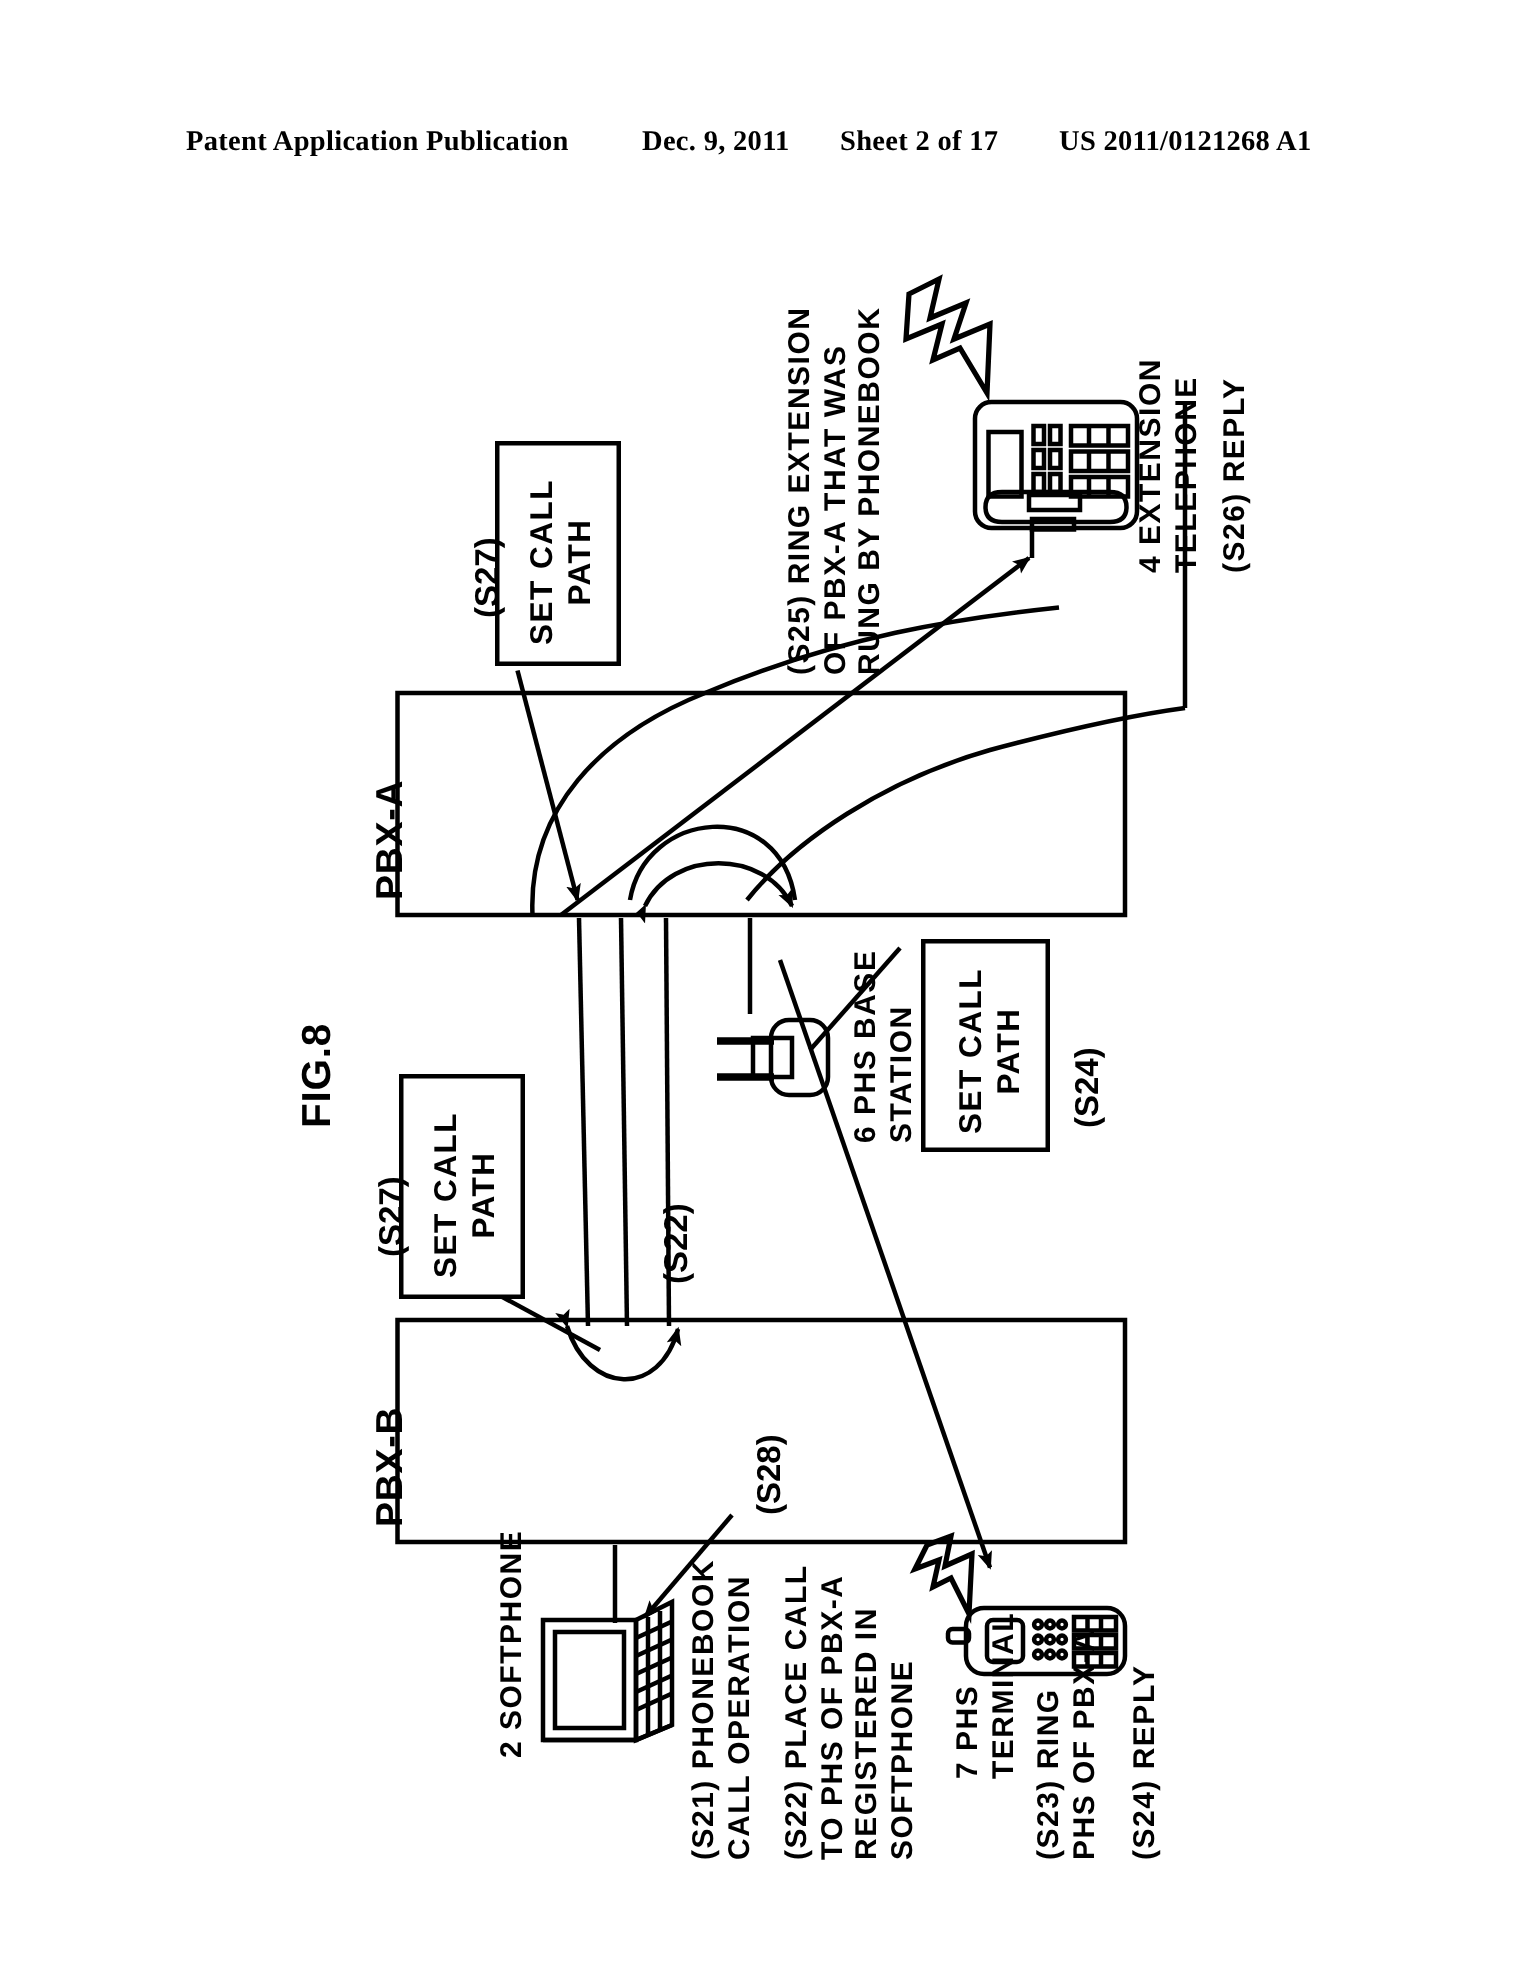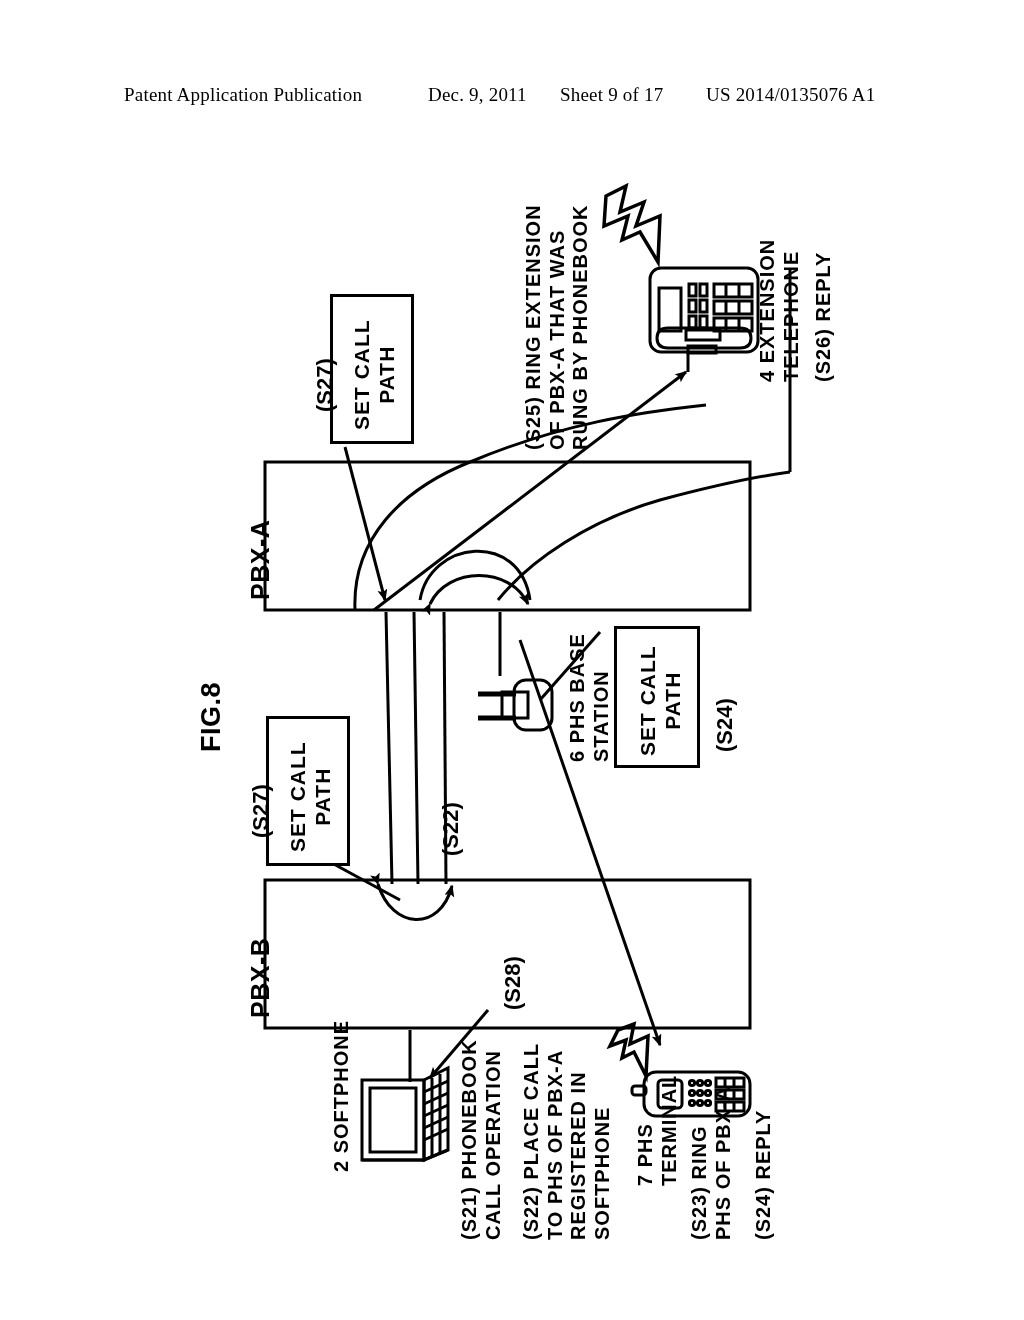--- a/index.html
+++ b/index.html
@@ -19,21 +19,21 @@
   
   #pub-header {
     position: absolute;
     top: 84px;
     left: 0;
     width: 860px;
     height: 30px;
     display: flex;
     align-items: baseline;
     font-family: "Liberation Serif", serif;
-    font-weight: normal;
+    font-weight: bold;
     font-size: 19px;
     letter-spacing: 0.2px;
     white-space: nowrap;
   }
   #pub-header .h-title { position: absolute; left: 124px; }
   #pub-header .h-date  { position: absolute; left: 428px; }
   #pub-header .h-sheet { position: absolute; left: 560px; }
   #pub-header .h-num   { position: absolute; left: 706px; }
 
   
@@ -89,22 +89,22 @@
     background: #fff;
     box-sizing: border-box;
   }
 </style>
 </head>
 <body>
 
 <div id="pub-header">
   <span class="h-title">Patent Application Publication</span>
   <span class="h-date">Dec. 9, 2011</span>
-  <span class="h-sheet">Sheet 9 of 17</span>
-  <span class="h-num">US 2014/0135076 A1</span>
+  <span class="h-sheet">Sheet 2 of 17</span>
+  <span class="h-num">US 2011/0121268 A1</span>
 </div>
 
 <div id="figure">
 
   <svg width="1024" height="1320" viewBox="0 0 1024 1320">
     <defs>
       <marker id="ah" markerWidth="13" markerHeight="13" refX="10.5" refY="5" orient="auto" markerUnits="userSpaceOnUse">
         <path d="M0,0 L12,5 L0,10 L2.6,5 Z" fill="#000"></path>
       </marker>
     </defs>

